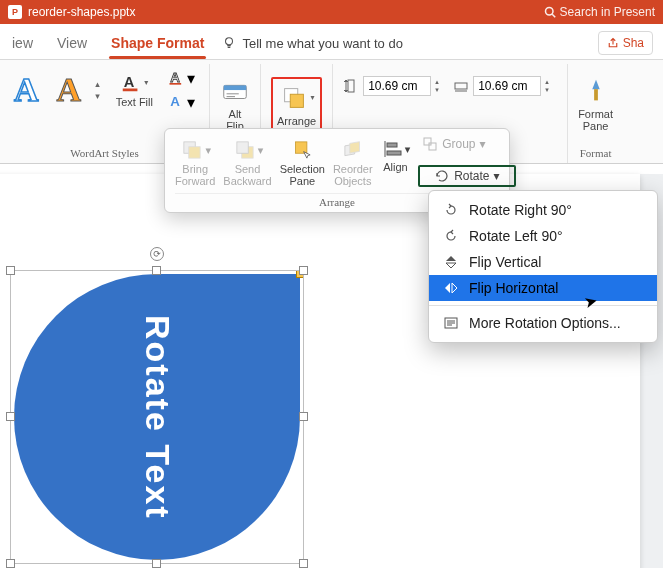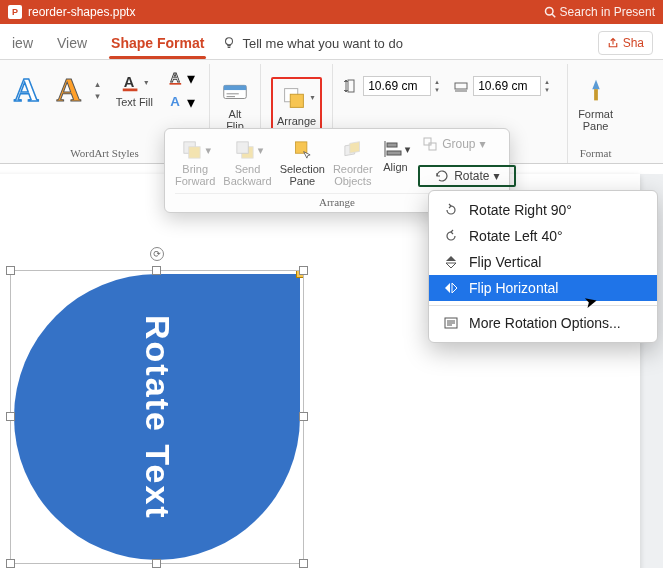--- a/index.html
+++ b/index.html
@@ -50,21 +50,21 @@
   .arrange-panel .row { gap: 8px; align-items:flex-start; }
   .ap-btn { display:flex; flex-direction:column; align-items:center; font-size:11px; color:#444; text-align:center; width:60px; cursor:pointer; line-height:1.1; padding:2px 0;}
   .ap-btn.disabled { color:#aaa; }
   .ap-mini { display:flex; align-items:center; font-size:12px; color:#444; gap:4px; cursor:pointer; padding:1px 4px;}
   .rotate-hl { border: 2px solid #14532d; padding: 0 10px; border-radius: 2px; }
   .arrange-panel .group-label { border-top: 1px solid #eee; margin-top:4px;}
 
   
   .rotate-menu { position: absolute; left: 428px; top: 190px; width: 230px; background: #fff; border: 1px solid #ccc; border-radius: 6px; box-shadow: 0 8px 24px rgba(0,0,0,0.25); z-index: 6; padding: 6px 0; font-size: 14px; }
   .rotate-menu .mi { padding: 5px 14px; display: flex; align-items: center; gap: 10px; cursor: pointer; color:#222; }
-  .rotate-menu .mi.sel { background: #1f74e8; color: #ffffff; }
+  .rotate-menu .mi.sel { background: #1f74e8; color: #000000; }
   .rotate-menu .sep { height: 1px; background: #e0e0e0; margin: 4px 0; }
   .cursor-arrow { position:absolute; left: 584px; top: 292px; z-index:7; font-size:16px; color:#000; transform: rotate(-15deg);}
 
   
   .canvas-area { position: absolute; top: 174px; left: 0; right: 0; bottom: 0; background: #eef0f2; }
   .slide { position: absolute; left: -40px; top: 0; width: 680px; height: 420px; background: #fff; box-shadow: 0 2px 6px rgba(0,0,0,0.15); }
 
   .sel-box { position: absolute; left: 10px; top: 270px; width: 294px; height: 294px; border: 1px solid #bfbfbf; }
   .handle { position:absolute; width:9px; height:9px; background:#fff; border:1px solid #888; }
   .handle.tl { left:-5px; top:-5px; } .handle.tm { left:calc(50% - 5px); top:-5px; } .handle.tr { right:-5px; top:-5px; }
@@ -333,21 +333,21 @@
         <path d="M4 8a4 4 0 1 0 4-4"></path>
         <path d="M6 2l2 2-2 2"></path>
       </svg>
     <span>Rotate Right 90°</span>
   </div>
   <div class="mi">
     <svg width="16" height="16" viewBox="0 0 16 16" fill="none" stroke="#555" stroke-width="1.2">
         <path d="M12 8a4 4 0 1 1-4-4"></path>
         <path d="M10 2l-2 2 2 2"></path>
       </svg>
-    <span>Rotate Left 40°</span>
+    <span>Rotate Left 90°</span>
   </div>
   <div class="mi">
     <svg width="16" height="16" viewBox="0 0 16 16" fill="#555">
         <path d="M3 7l10 0-5-5z"></path>
         <path d="M3 9l10 0-5 5z" fill="none" stroke="#555"></path>
       </svg>
     <span>Flip Vertical</span>
   </div>
   <div class="mi sel">
     <svg width="16" height="16" viewBox="0 0 16 16" fill="#fff">

